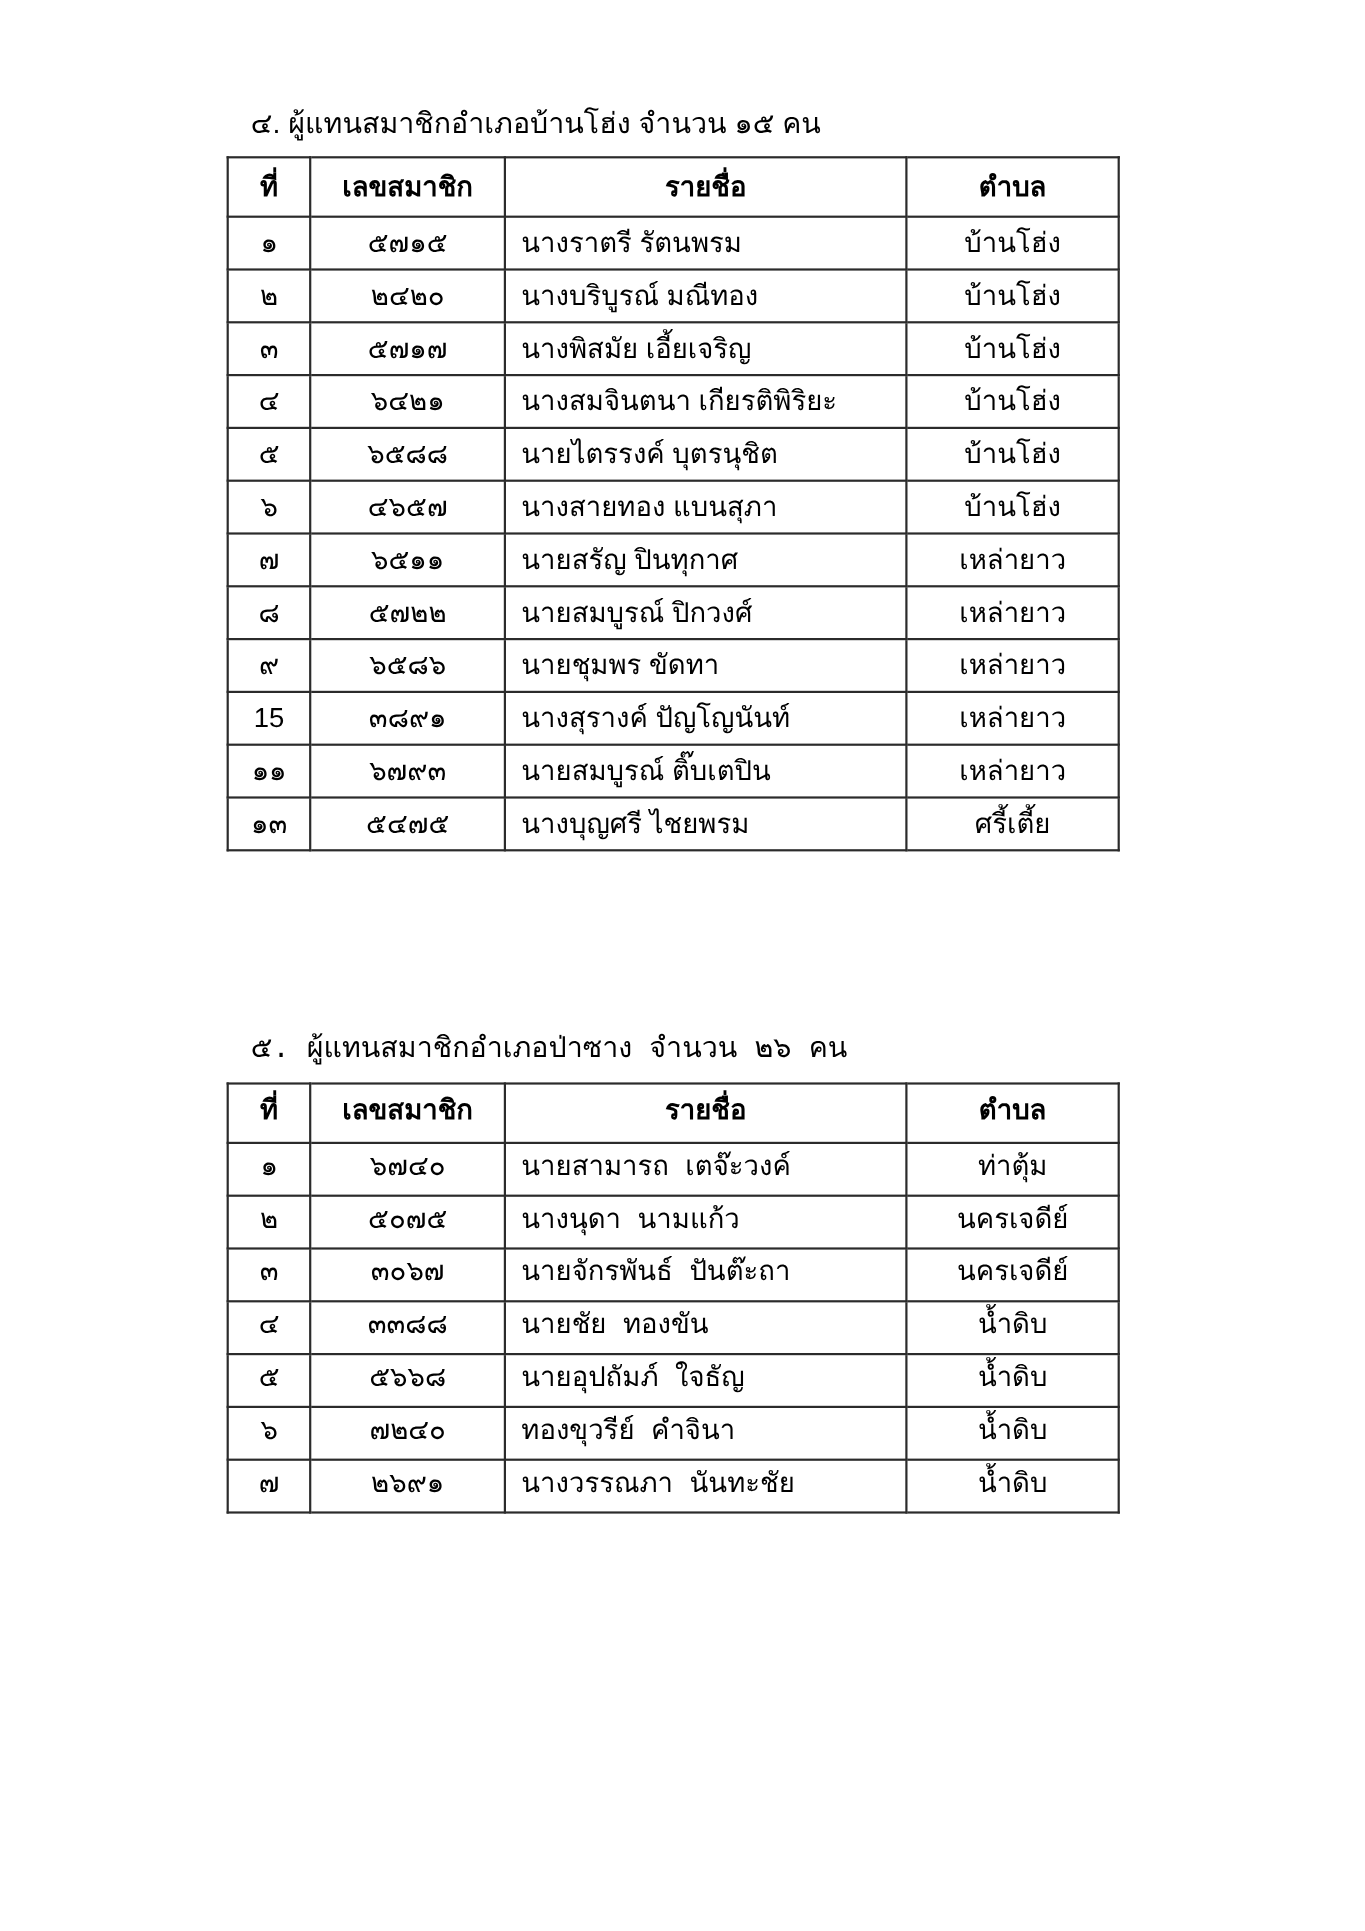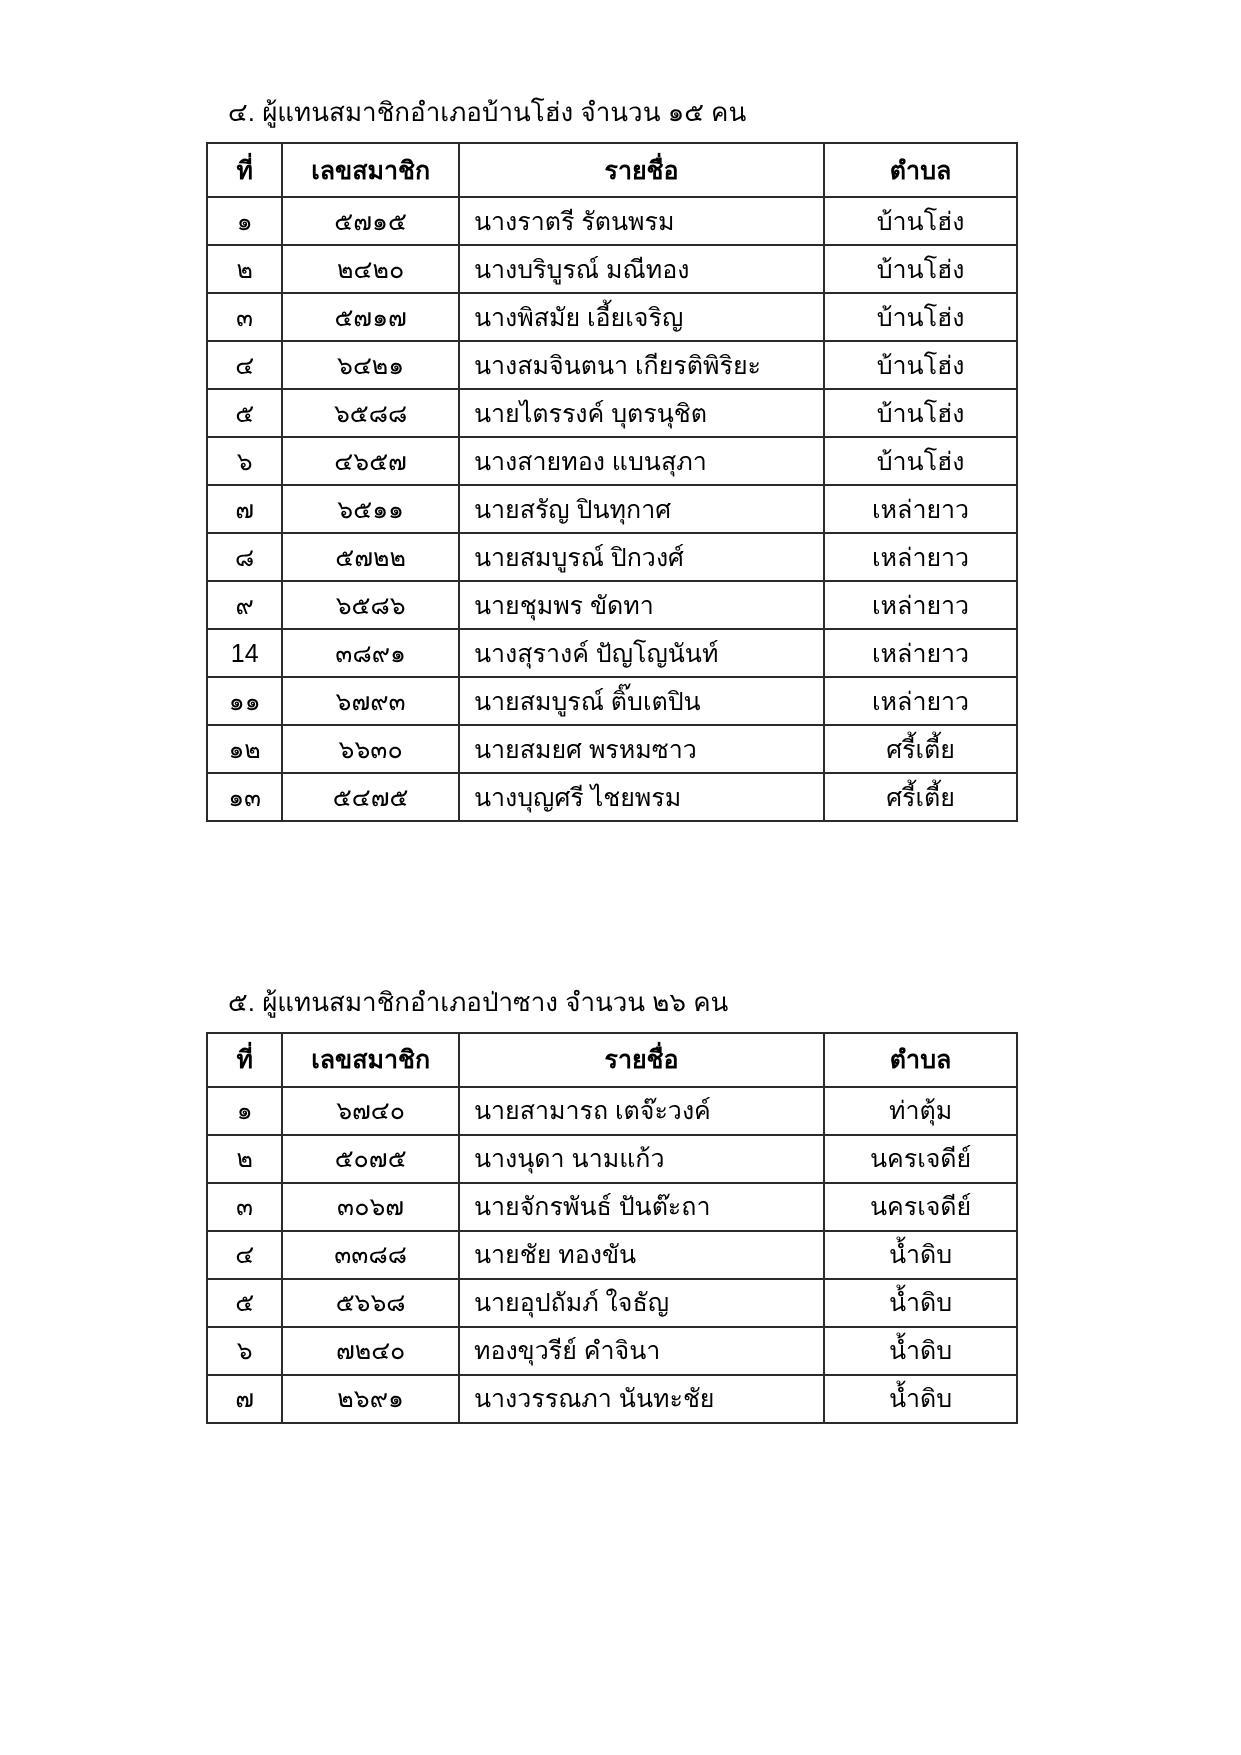--- a/index.html
+++ b/index.html
@@ -53,20 +53,21 @@
   table.members col.w0 { width: 9.3%; }
   table.members col.w1 { width: 21.8%; }
   table.members col.w2 { width: 45.1%; }
   table.members col.w3 { width: 23.8%; }
   table.members td.c2 {
     text-align: left;
     padding-left: 14px;
   }
   .section-pa-sang {
     margin-top: 164px;
+    font-family: Liberation Mono, monospace;
   }
 </style>
 </head>
 <body>
 
 <div class="page">
   <div class="content">
 
     <section class="section-ban-hong">
       <div class="table-title">๔. ผู้แทนสมาชิกอำเภอบ้านโฮ่ง จำนวน ๑๕ คน</div>
@@ -134,36 +135,30 @@
               <td class="c2">นายสมบูรณ์ ปิกวงศ์</td>
               <td class="c3">เหล่ายาว</td>
             </tr>
             <tr>
               <td class="c0">๙</td>
               <td class="c1">๖๕๘๖</td>
               <td class="c2">นายชุมพร ขัดทา</td>
               <td class="c3">เหล่ายาว</td>
             </tr>
             <tr>
-              <td class="c0">14</td>
+              <td class="c0">15</td>
               <td class="c1">๓๘๙๑</td>
               <td class="c2">นางสุรางค์ ปัญโญนันท์</td>
               <td class="c3">เหล่ายาว</td>
             </tr>
             <tr>
               <td class="c0">๑๑</td>
               <td class="c1">๖๗๙๓</td>
               <td class="c2">นายสมบูรณ์ ติ๊บเตปิน</td>
               <td class="c3">เหล่ายาว</td>
-            </tr>
-            <tr>
-              <td class="c0">๑๒</td>
-              <td class="c1">๖๖๓๐</td>
-              <td class="c2">นายสมยศ พรหมซาว</td>
-              <td class="c3">ศรี้เตี้ย</td>
             </tr>
             <tr>
               <td class="c0">๑๓</td>
               <td class="c1">๕๔๗๕</td>
               <td class="c2">นางบุญศรี ไชยพรม</td>
               <td class="c3">ศรี้เตี้ย</td>
             </tr>
           </tbody>
       </table>
     </section>

